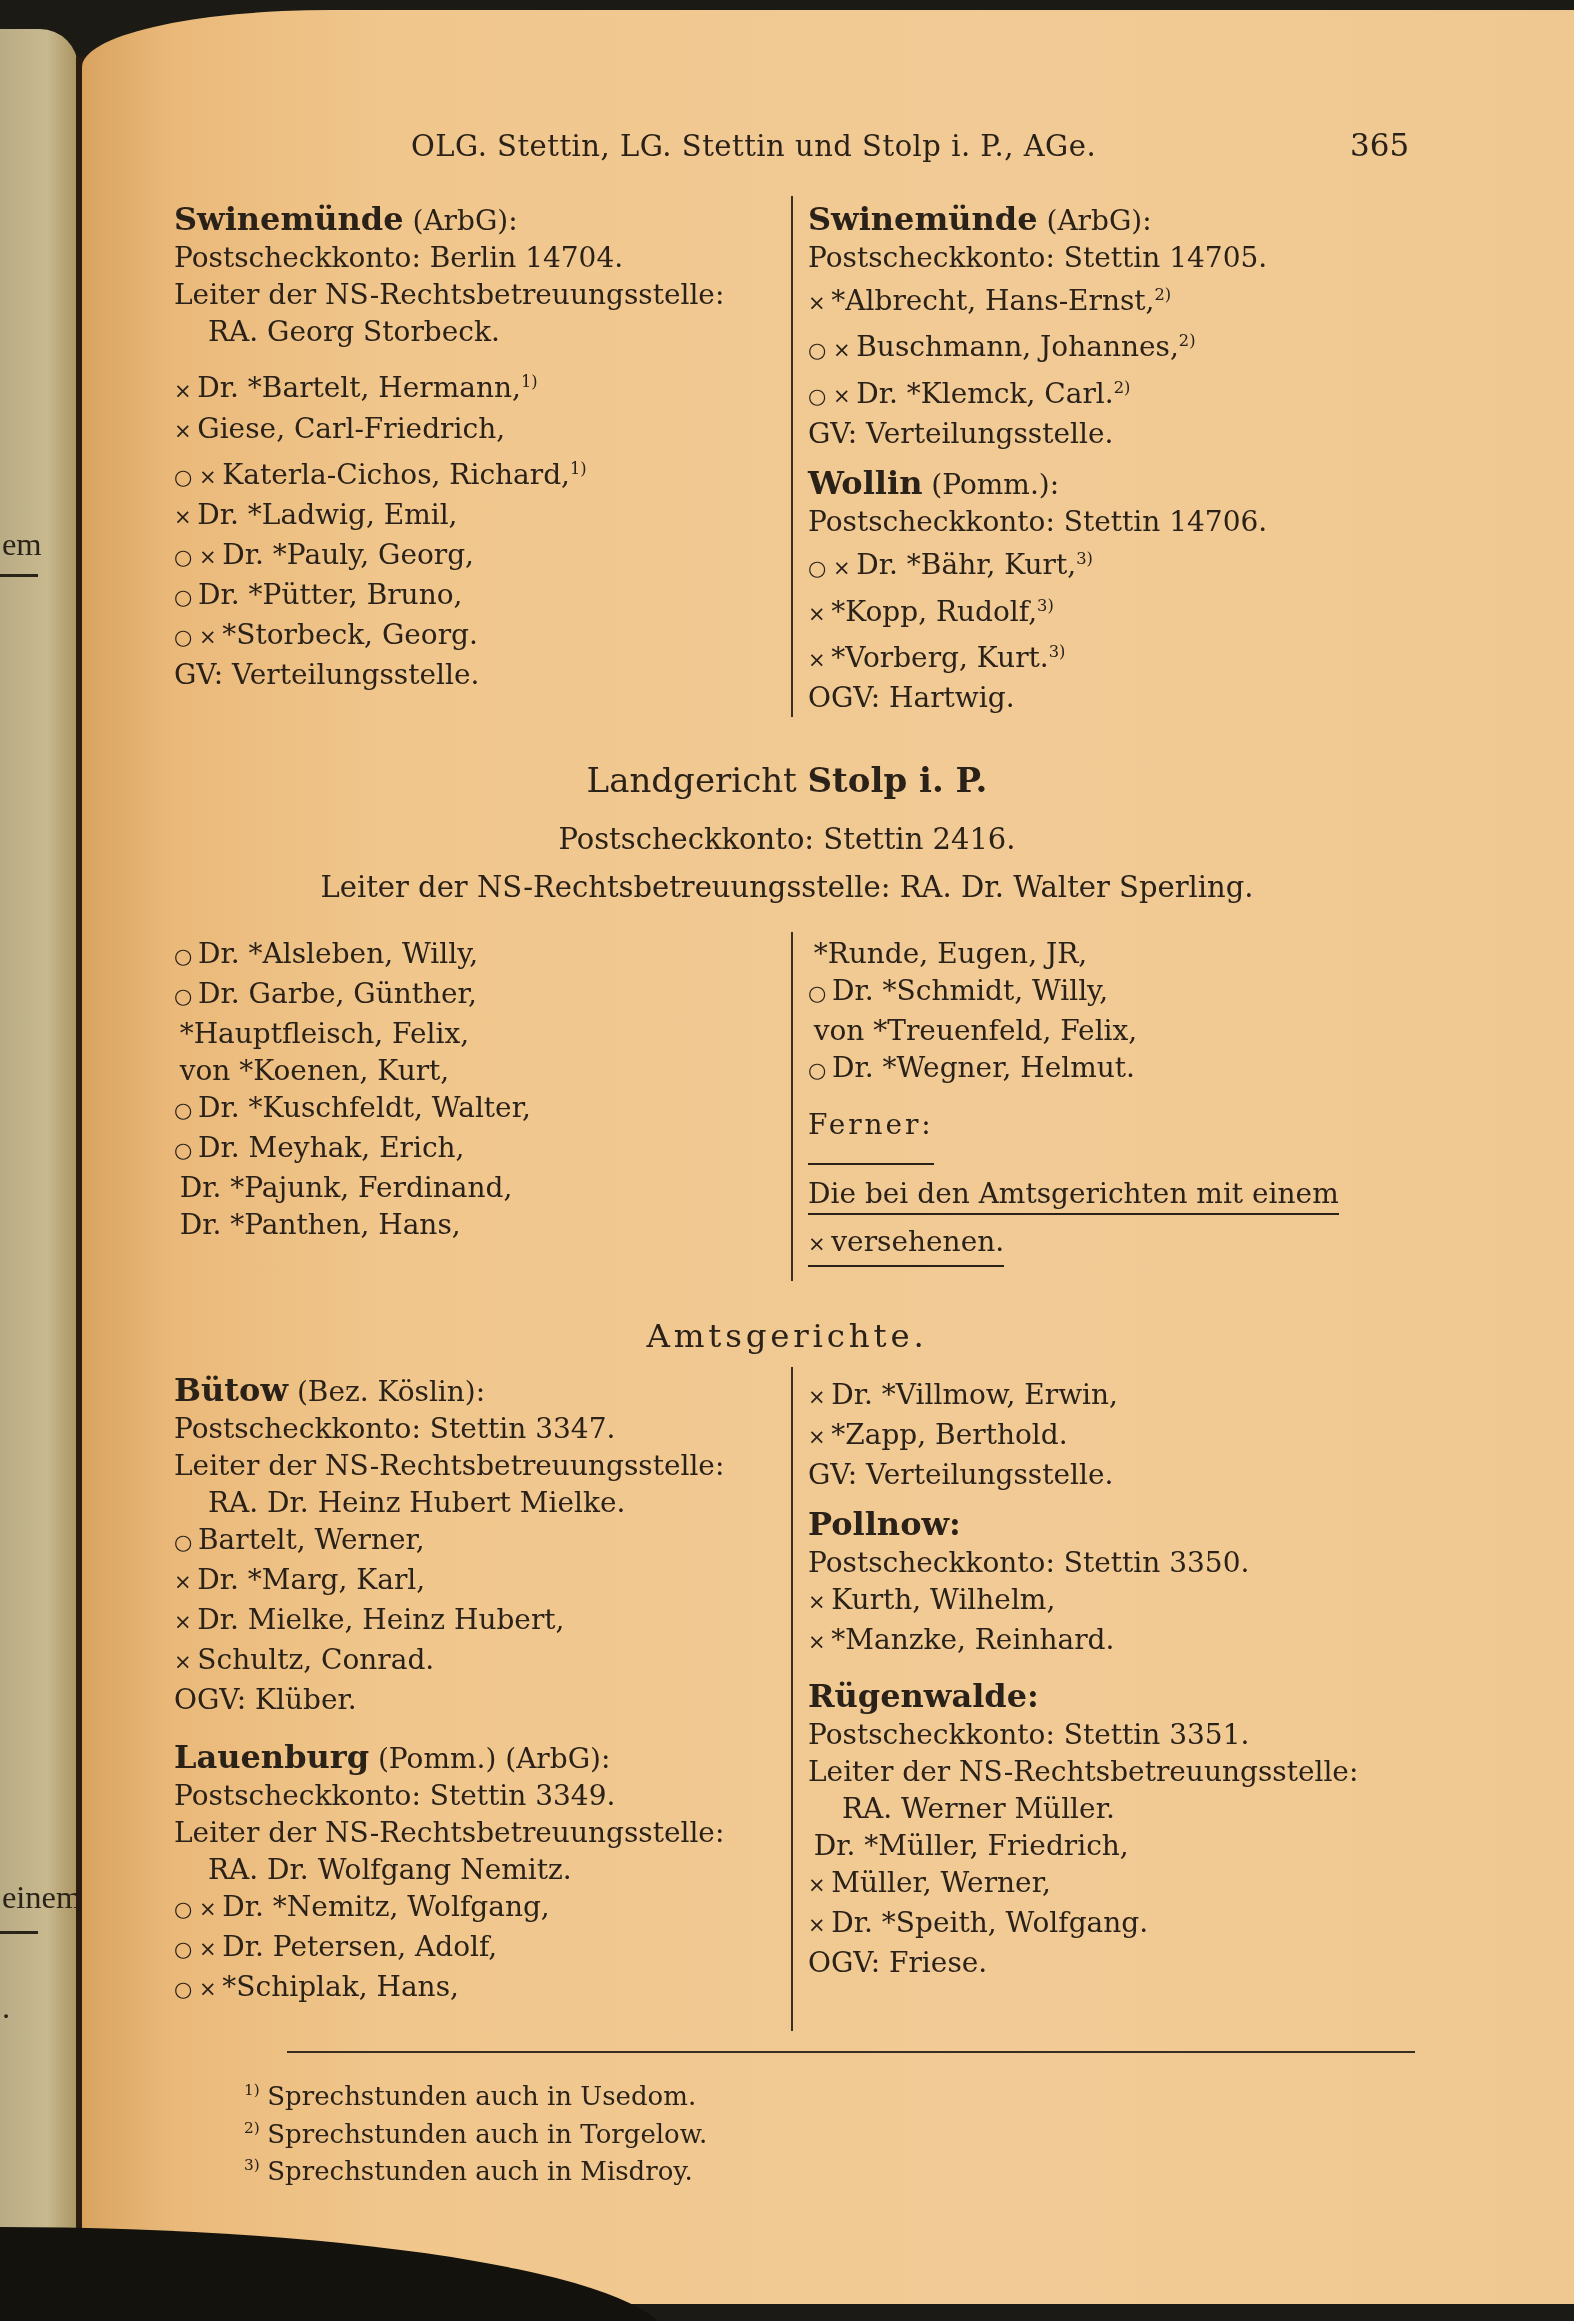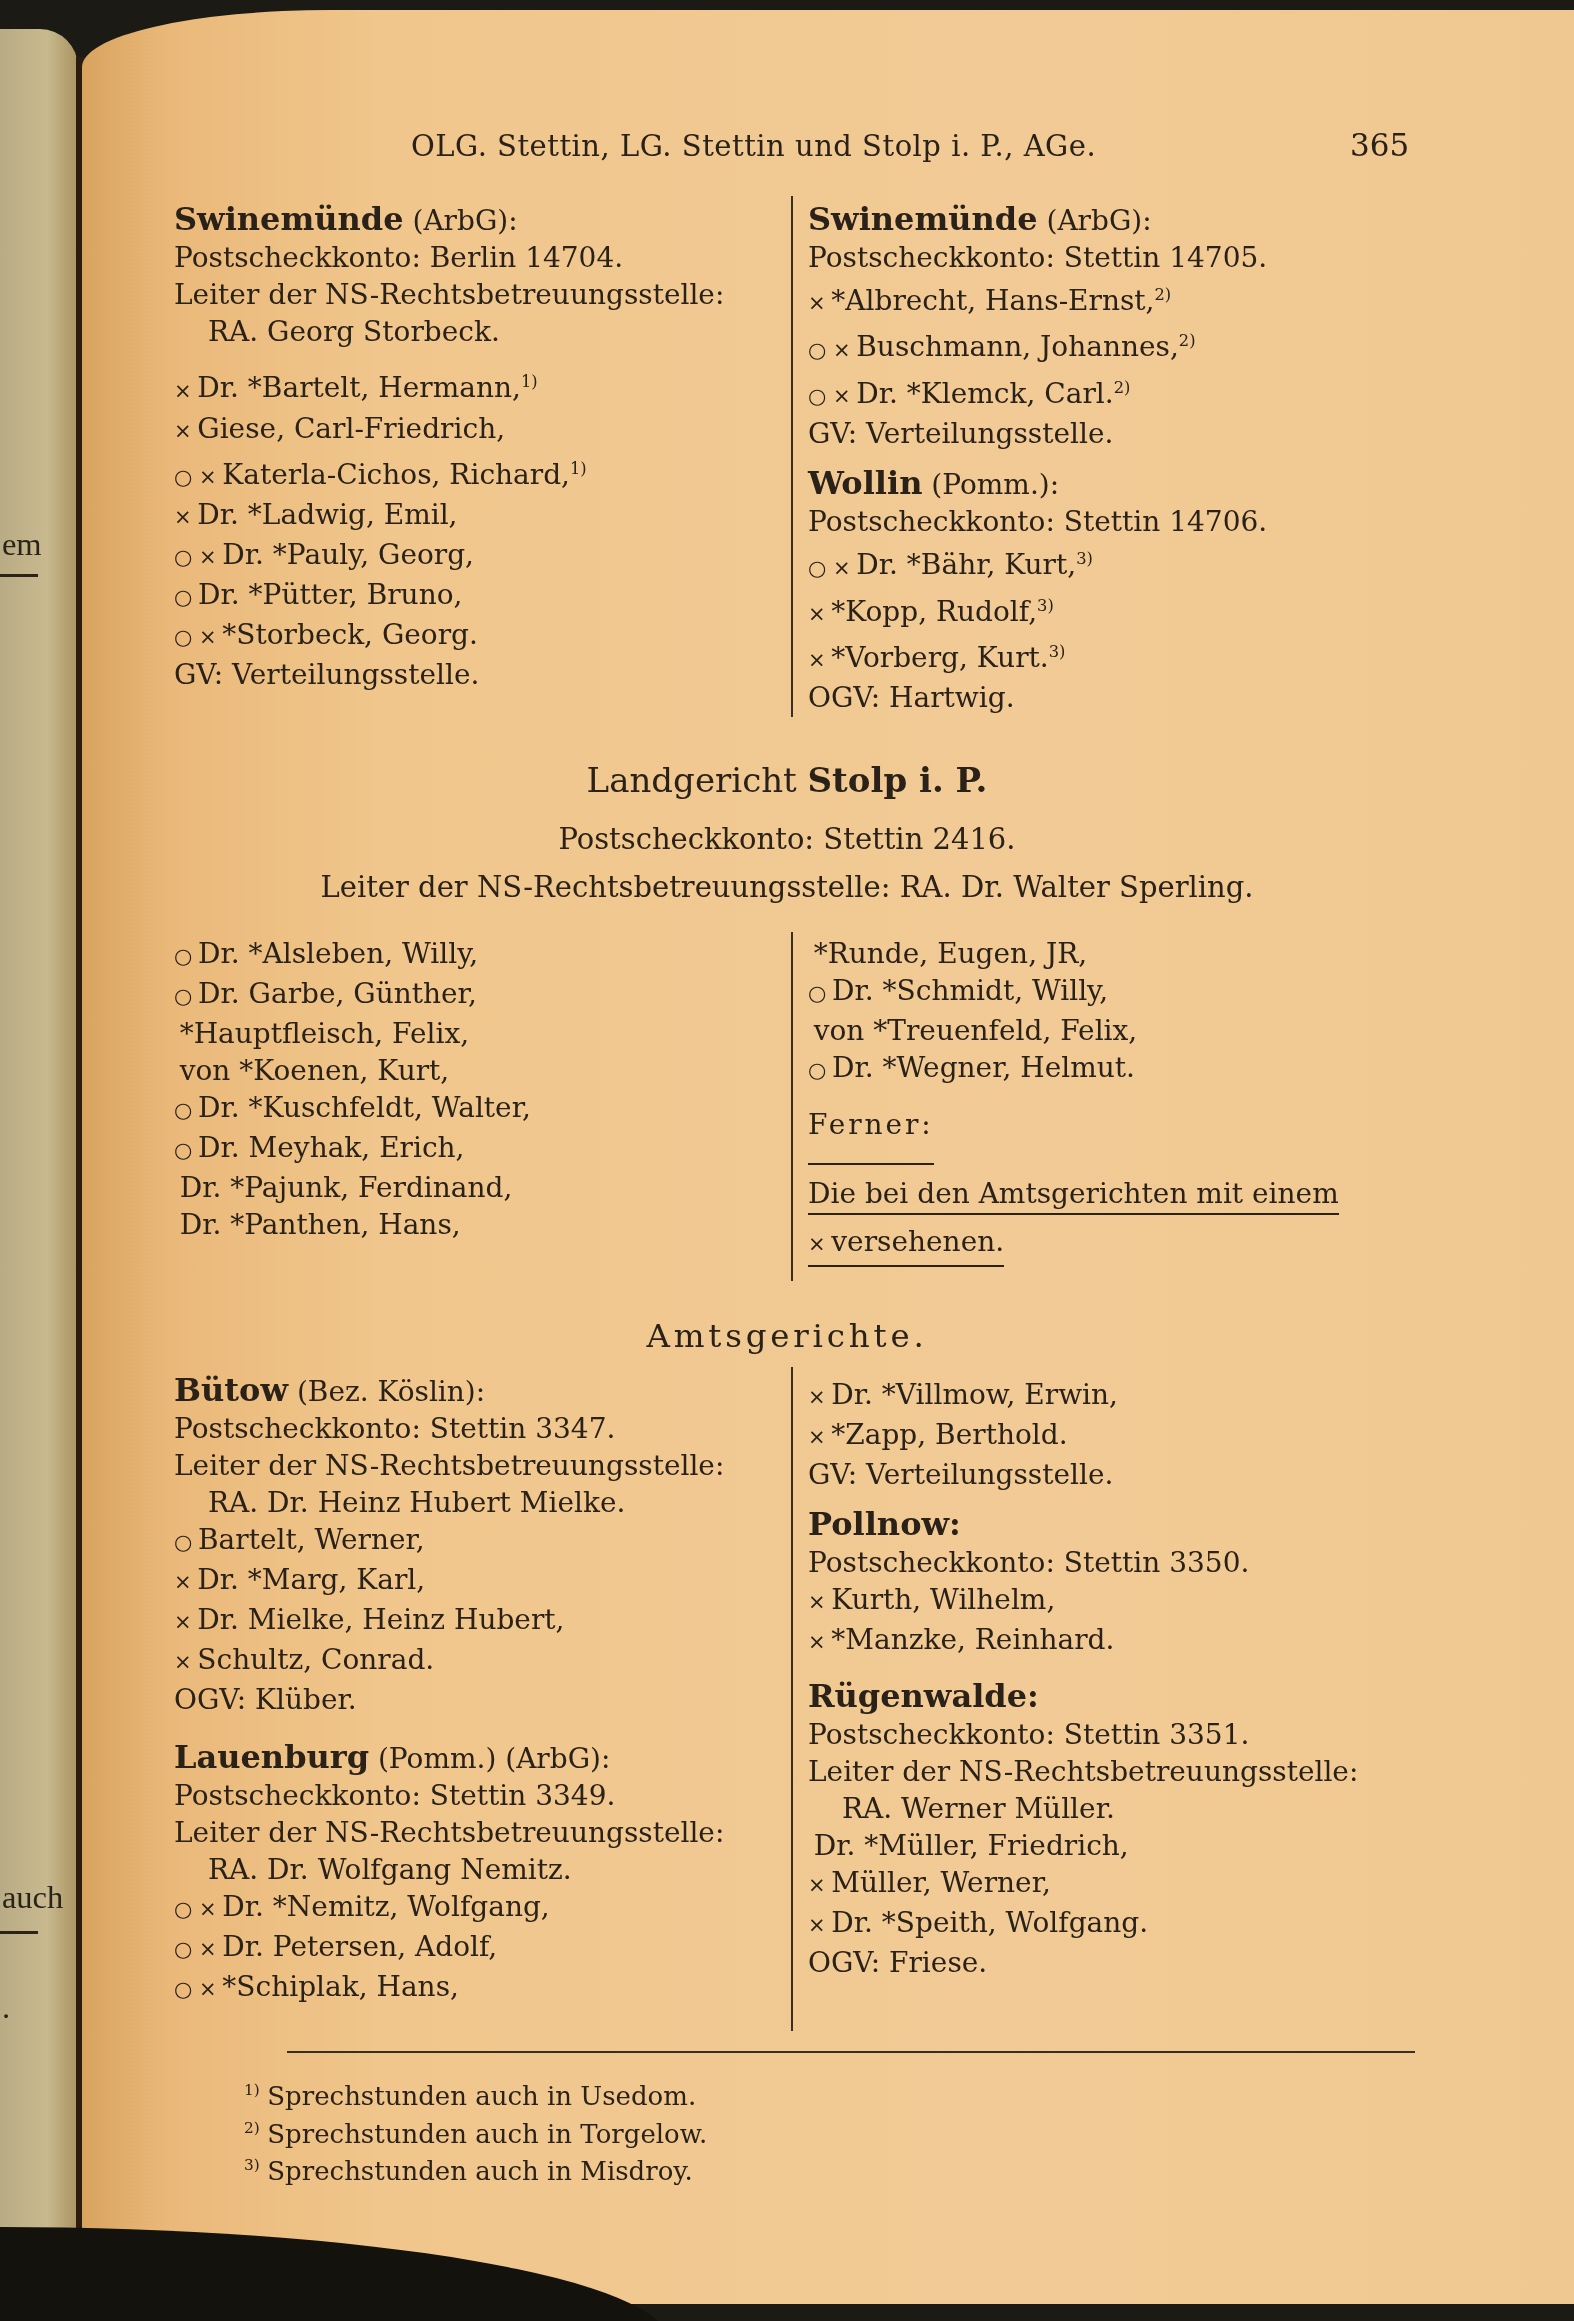--- a/index.html
+++ b/index.html
@@ -60,21 +60,21 @@
       position: absolute; left: 0; top: 2227px; width: 669px; height: 115px;
       background: #14120d; border-radius: 0 100% 0 0 / 0 100% 0 0;
     }
   </style>
 </head>
 <body>
 
 <div class="facing-page">
   <span class="frag" style="top:497px">em</span>
   <div class="frag-line" style="top:545px"></div>
-  <span class="frag" style="top:1850px">auch</span>
+  <span class="frag" style="top:1850px">einem</span>
   <div class="frag-line" style="top:1902px"></div>
   <span class="frag" style="top:1960px">.</span>
 </div>
 <div class="gutter"></div>
 
 <div class="page"></div>
 
 <div class="running-head">OLG. Stettin, LG. Stettin und Stolp i. P., AGe.</div>
 <div class="page-number">365</div>
 

